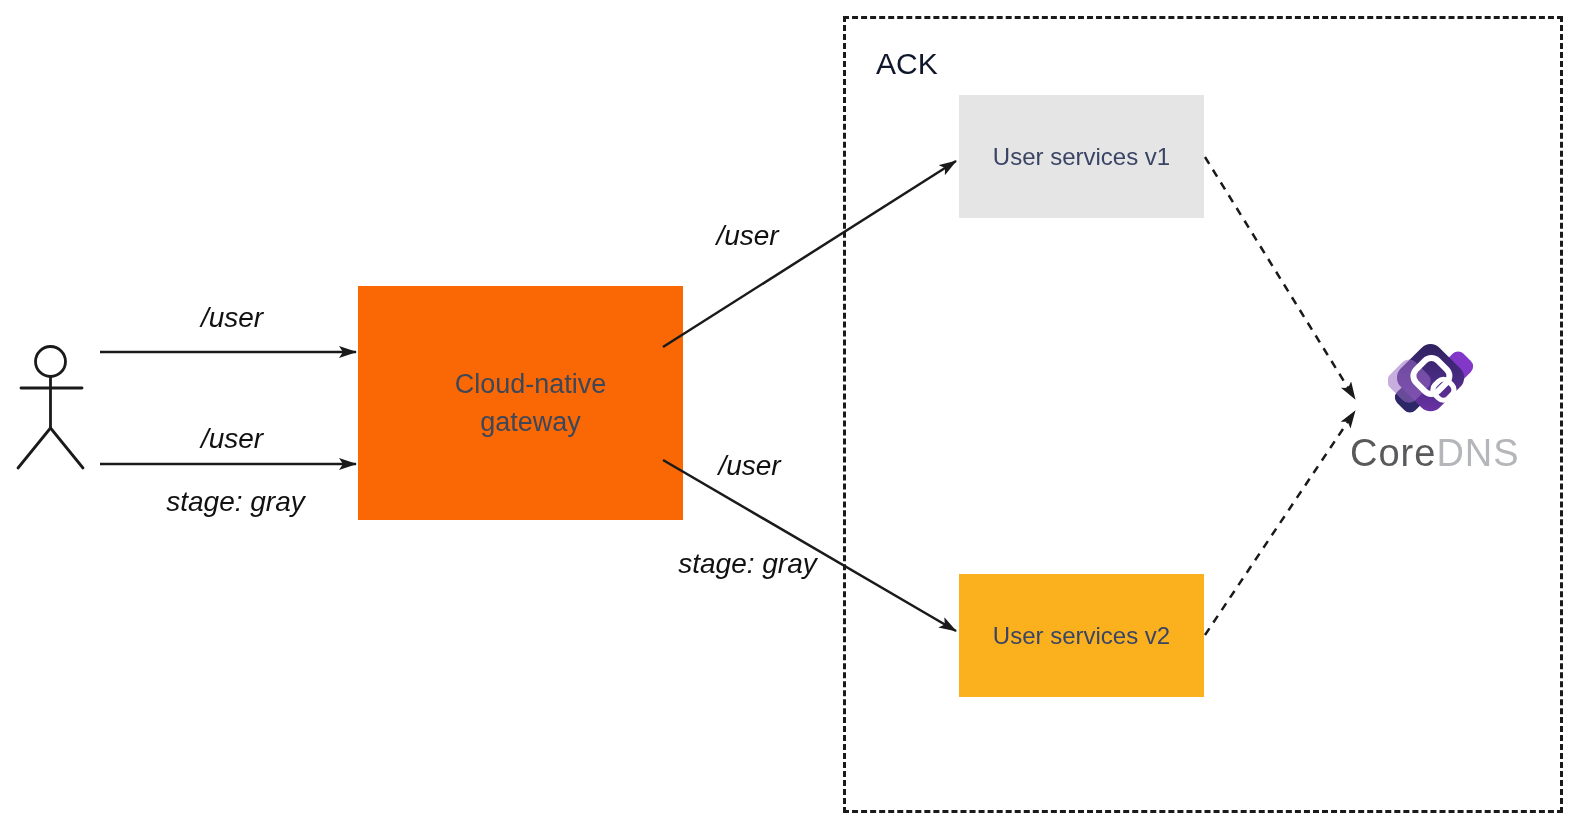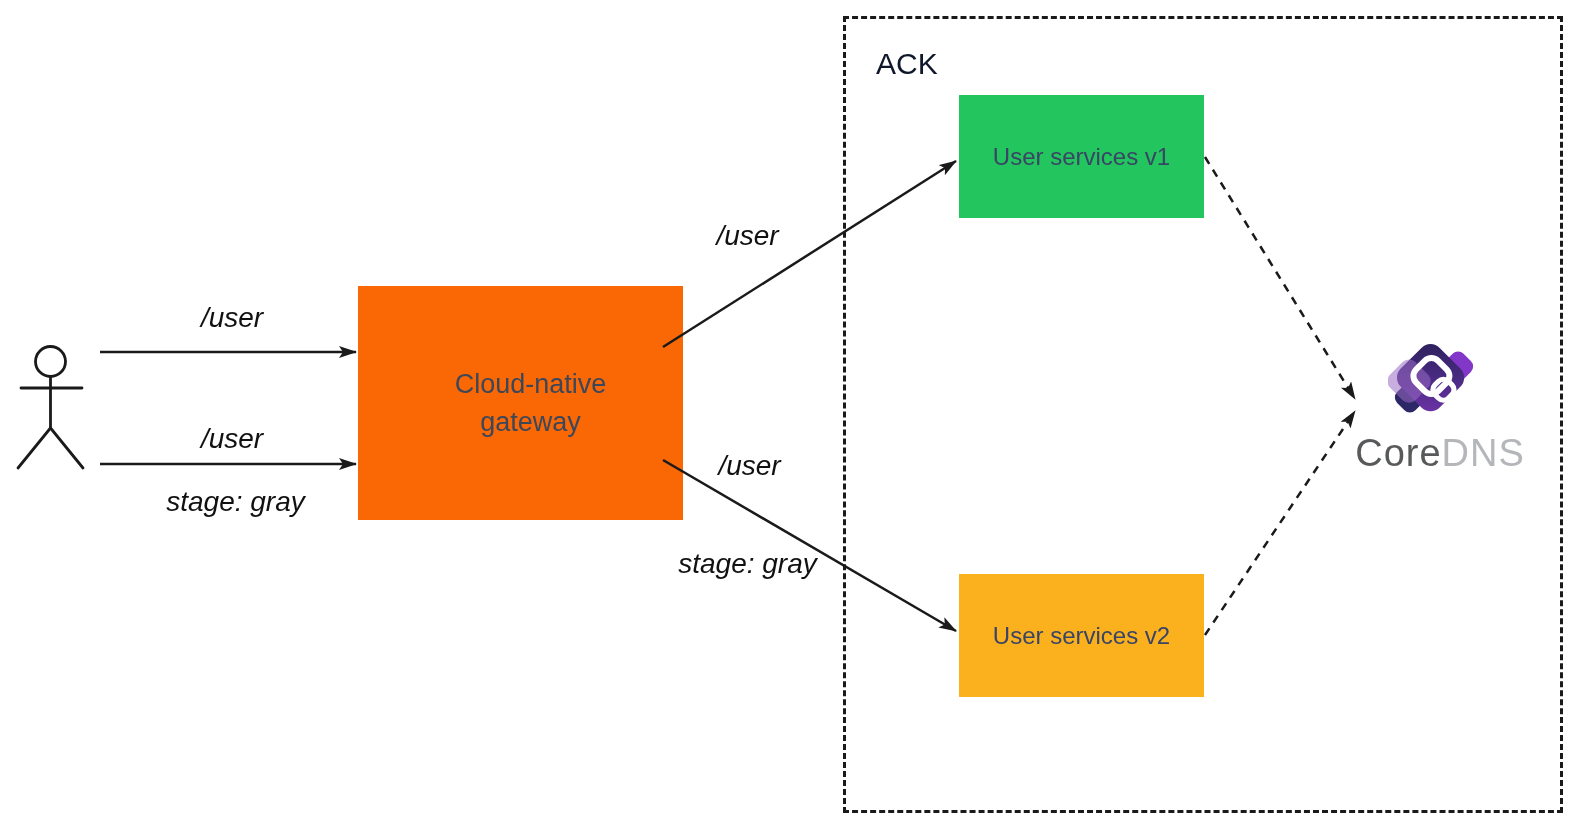--- a/index.html
+++ b/index.html
@@ -53,40 +53,40 @@
   #label-e2{left:172px;top:423px;width:120px;}
   #label-e2-sub{left:148px;top:486px;width:175px;}
   #label-e3{left:690px;top:220px;width:115px;}
   #label-e4{left:692px;top:450px;width:115px;}
   #label-e4-sub{left:660px;top:548px;width:175px;}
   
   #coredns-group{left:1350px;top:336px;width:180px;height:136px;}
   #coredns-icon{position:absolute;left:38px;top:3px;width:92px;height:86px;}
   #coredns-wordmark{
     position:absolute;left:0;top:96px;width:180px;
-    text-align:center;font-size:38px;letter-spacing:1px;
+    text-align:left;font-size:38px;letter-spacing:1px;
     font-weight:400;white-space:nowrap;
   }
   #coredns-wordmark .core{color:#58595B;}
   #coredns-wordmark .dns{color:#B4B6BA;}
 </style>
 </head>
 <body>
 
 <div id="canvas">
 
   <div id="ack-region" class="abs">
     <div id="ack-label">ACK</div>
   </div>
 
   <div id="gateway-box" class="node" style="background-color: rgb(250, 104, 5); color: rgb(60, 71, 89); padding-left: 20px;">
     <div class="node-label">Cloud-native gateway</div>
   </div>
 
-  <div id="service-v1" class="node service-box" style="background-color: #22c55e; color: rgb(58, 69, 101);">
+  <div id="service-v1" class="node service-box" style="background-color: #e5e5e5; color: rgb(58, 69, 101);">
     <div class="node-label">User services v1</div>
   </div>
   <div id="service-v2" class="node service-box" style="background-color: rgb(251, 177, 30); color: rgb(58, 69, 101);">
     <div class="node-label">User services v2</div>
   </div>
 
   <div id="label-e1" class="edge-label">/user</div>
   <div id="label-e2" class="edge-label">/user</div>
   <div id="label-e2-sub" class="edge-label">stage: gray</div>
   <div id="label-e3" class="edge-label">/user</div>

